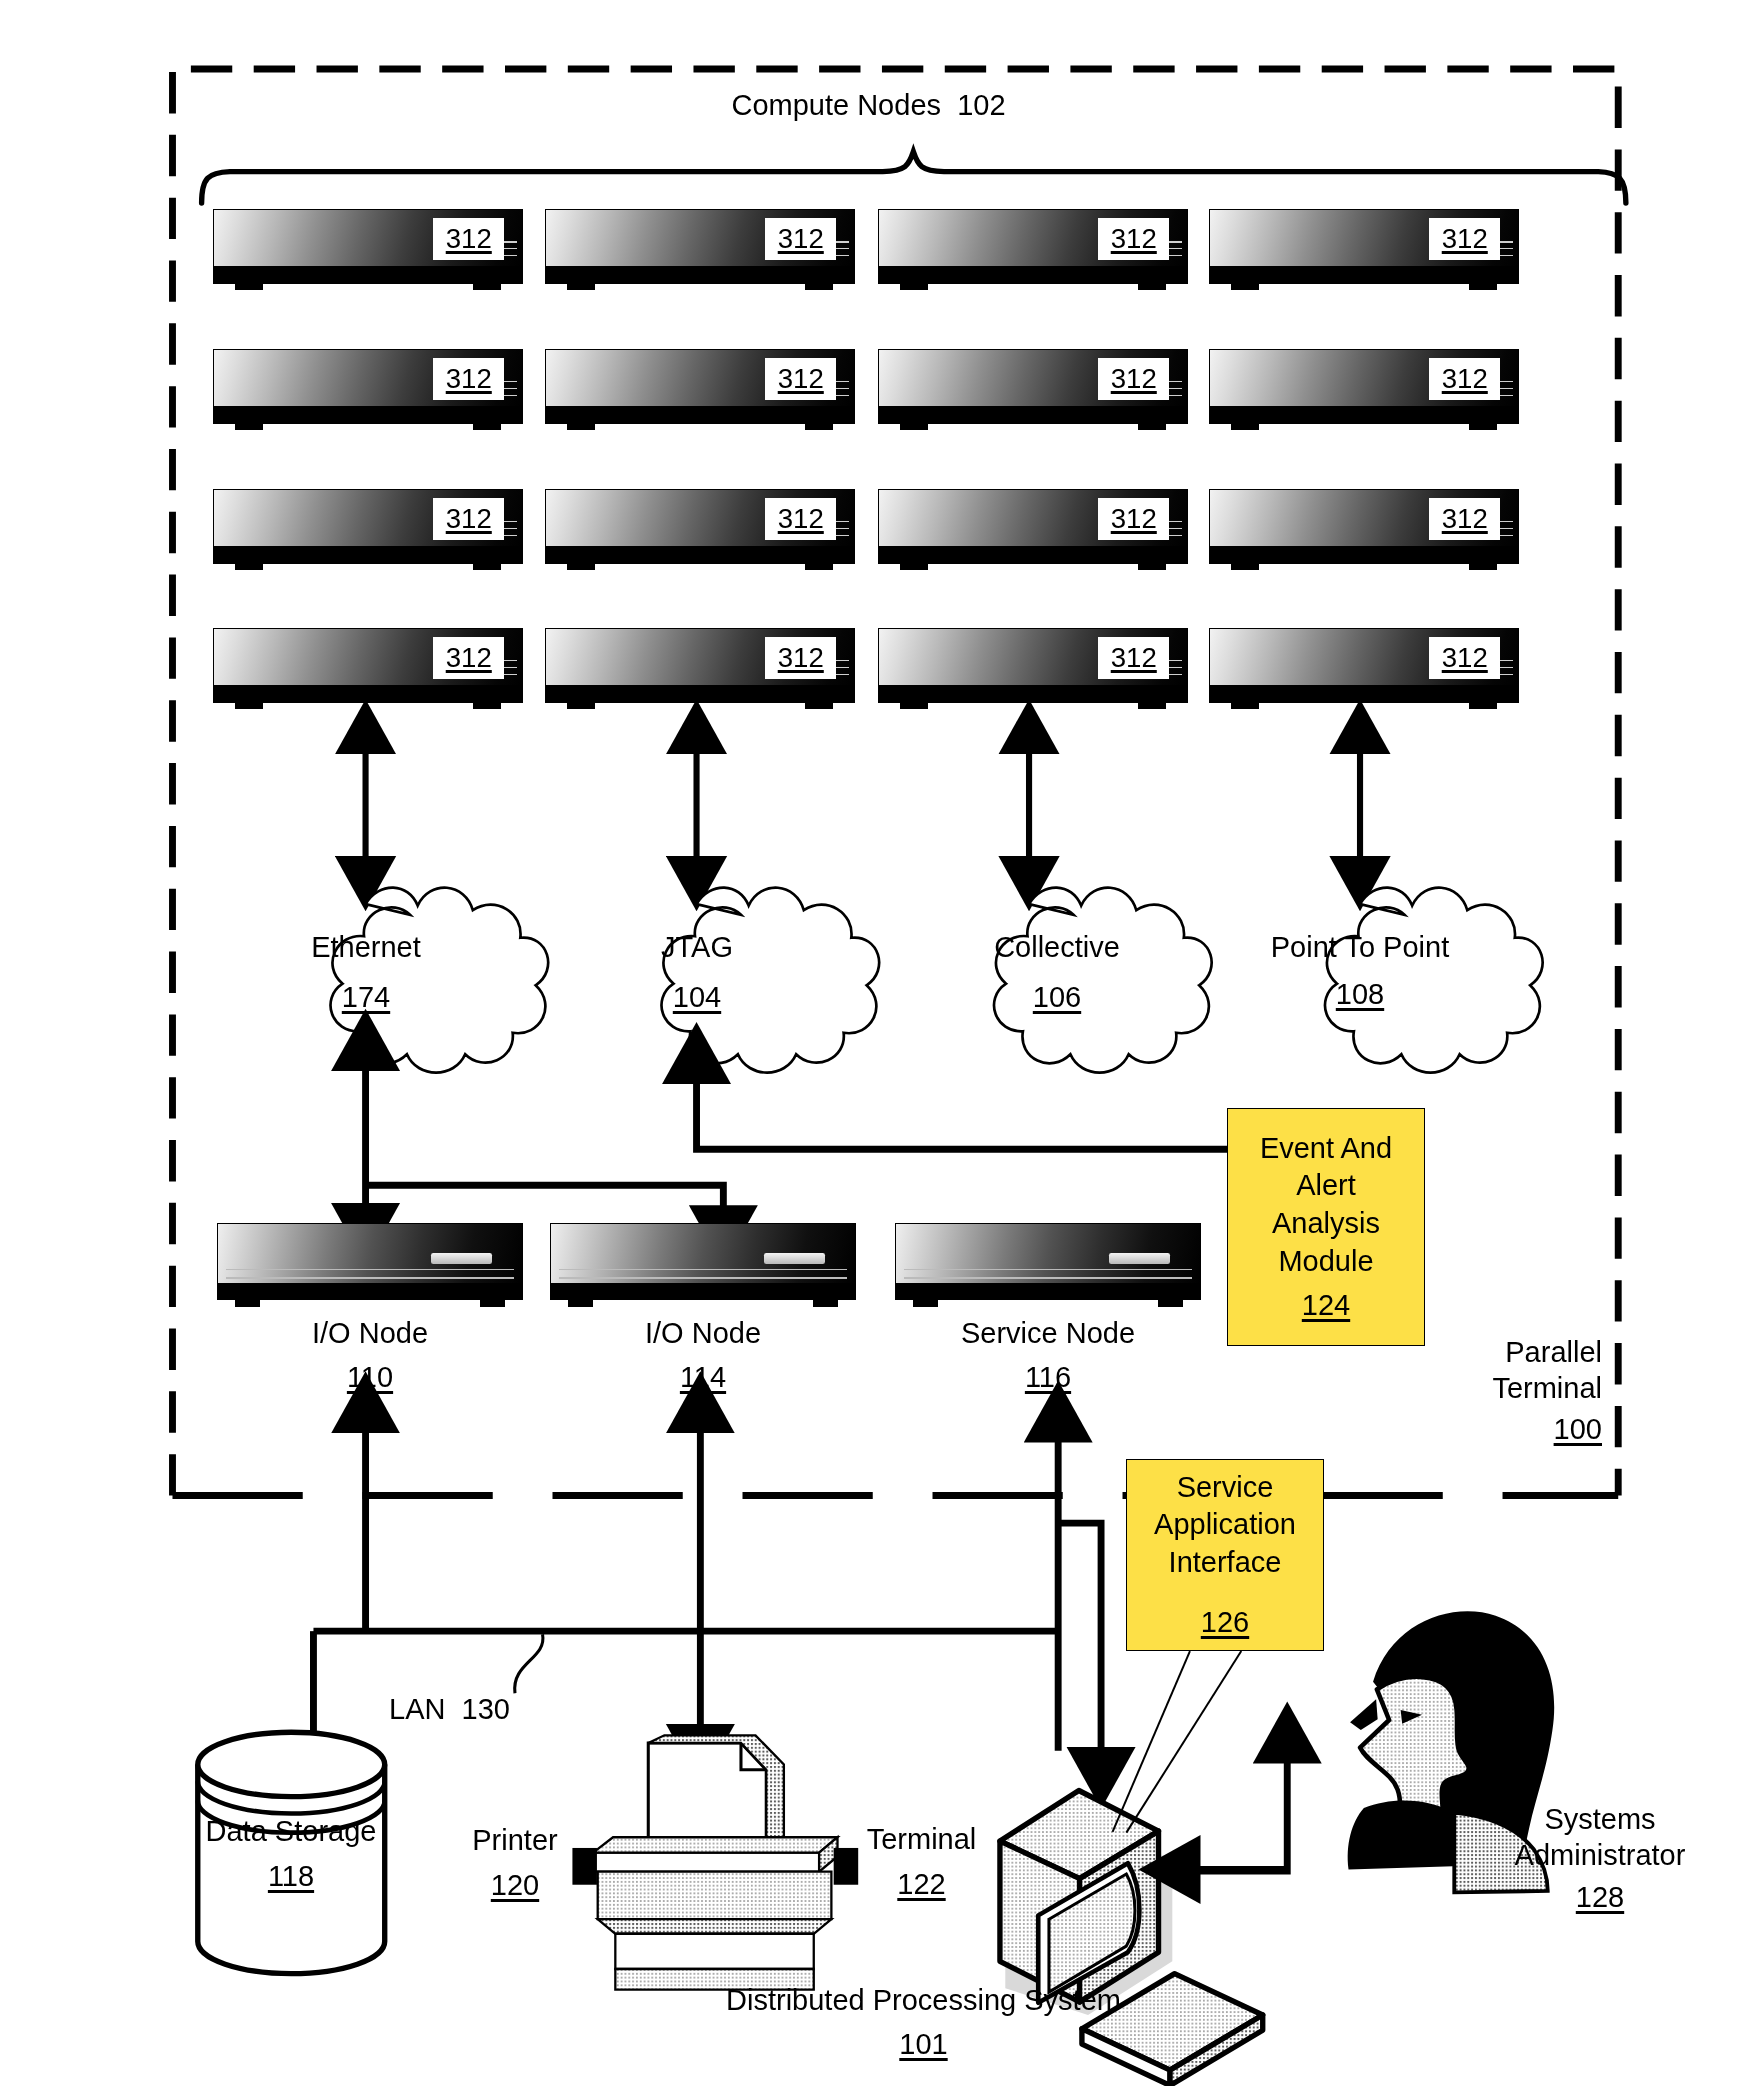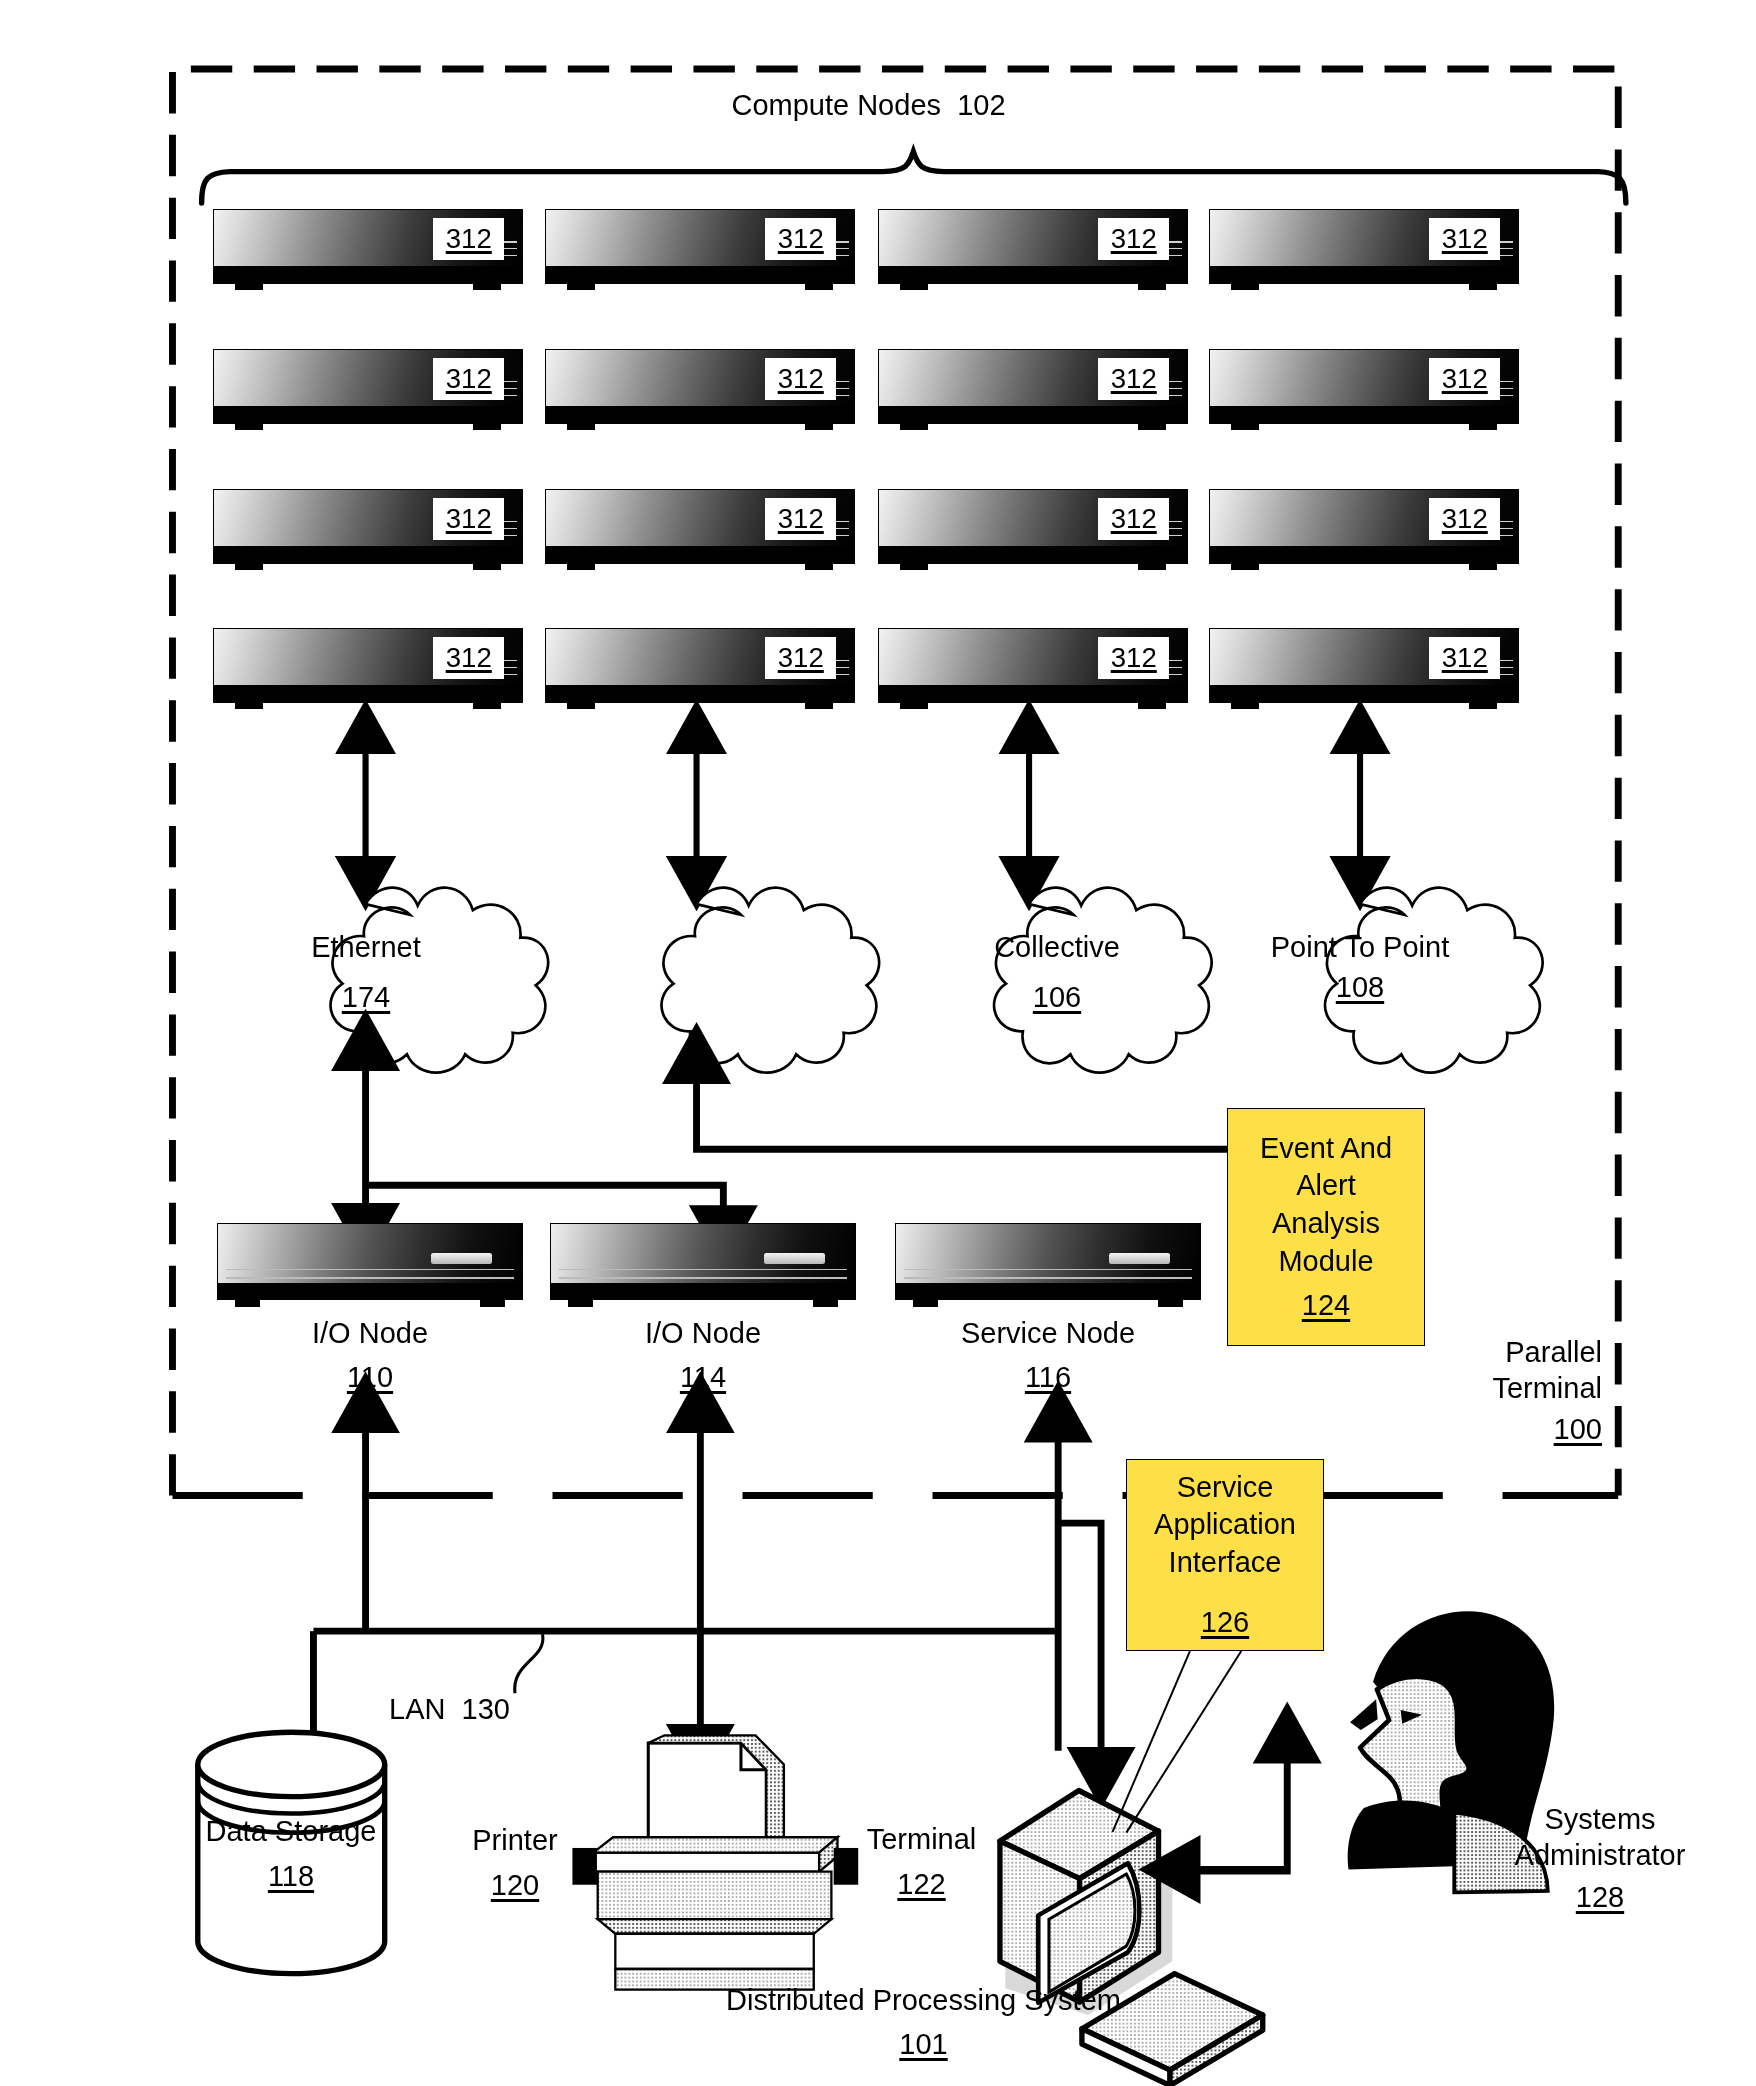--- a/index.html
+++ b/index.html
@@ -602,27 +602,31 @@
   </div>
 
   <div class="capt" style="left:677px; top:88px; width:383px;">
     <span>Compute Nodes</span><span>&nbsp;&nbsp;</span><span class="u">102</span>
   </div>
 
   <div class="capt" style="left:228px; top:930px; width:276px;">
     <span>Ethernet</span>
     <span class="num" style="margin-top:13.8px;">174</span>
   </div>
+  <div class="capt" style="left:559px; top:930px; width:276px;">
+    <span>JTAG</span>
+    <span class="num" style="margin-top:13.8px;">104</span>
+  </div>
   <div class="capt" style="left:919px; top:930px; width:276px;">
     <span>Collective</span>
     <span class="num" style="margin-top:13.8px;">106</span>
   </div>
   <div class="capt" style="left:1222px; top:930px; width:276px;">
     <span>Point To Point</span>
-    <span class="num" style="margin-top:4px;">108</span>
+    <span class="num" style="margin-top:11px;">108</span>
   </div>
 
   <div class="capt" style="left:232px; top:1316px; width:276px;">
     <span>I/O Node</span>
     <span class="num" style="margin-top:7.7px;">110</span>
   </div>
   <div class="capt" style="left:565px; top:1316px; width:276px;">
     <span>I/O Node</span>
     <span class="num" style="margin-top:7.7px;">114</span>
   </div>

